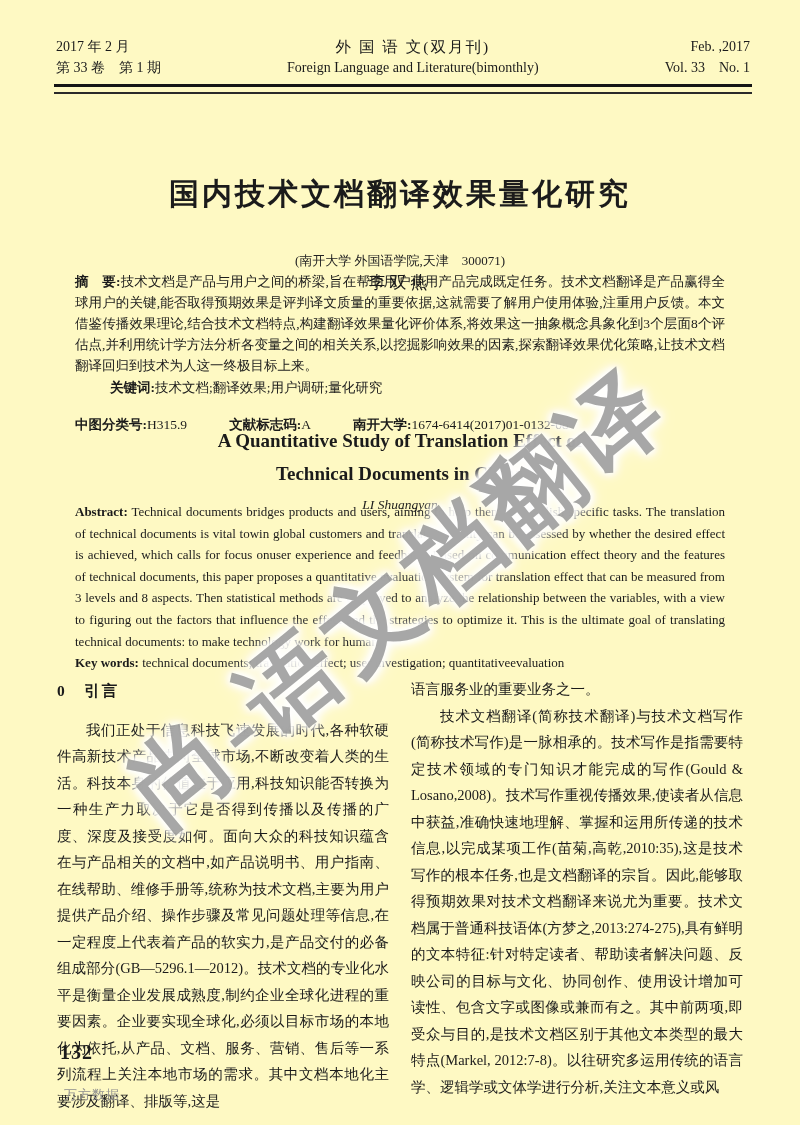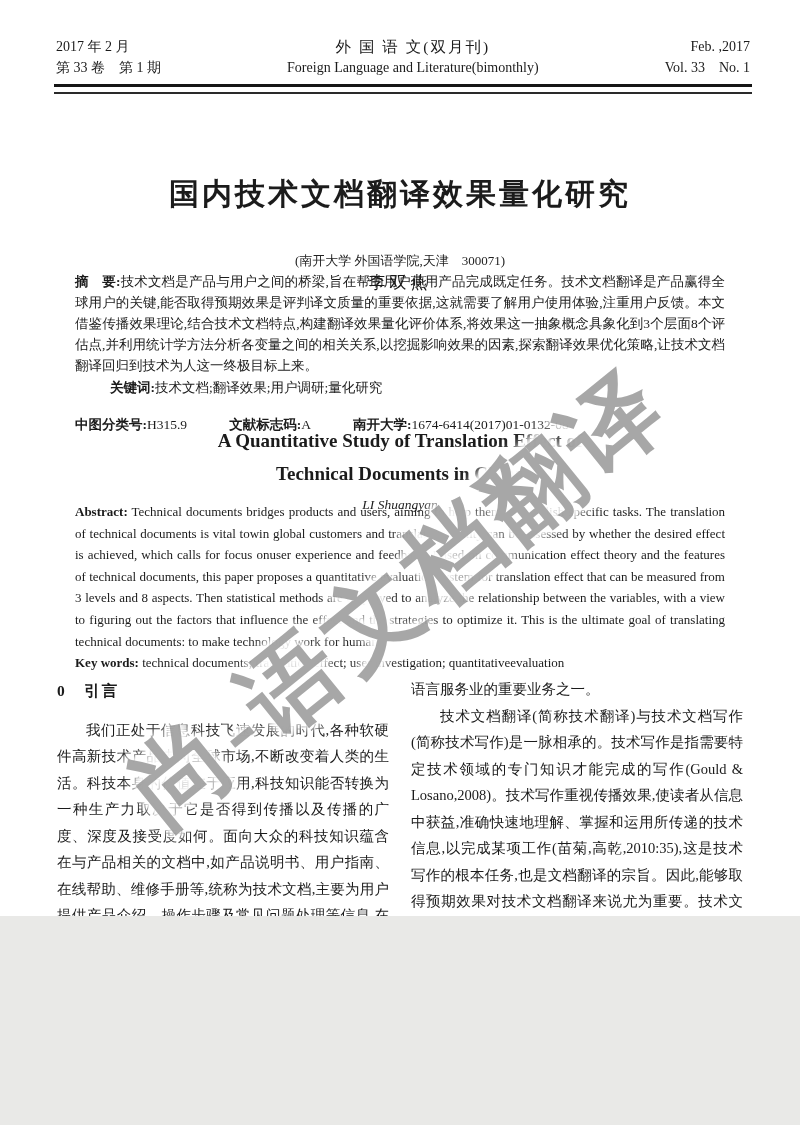--- a/index.html
+++ b/index.html
@@ -4,22 +4,22 @@
 <style>
   html,body{margin:0;padding:0;}
   body{
     width:800px;height:1125px;
     background:#e9e9e7;
     font-family:"Liberation Serif","DejaVu Serif",serif;
     color:#1b1b1b;
     overflow:hidden;
   }
   .page{
-    position:relative;width:800px;height:916px;
-    background:#ffffff;
+    position:relative;width:800px;height:1125px;
+    background:#fef9c3;
     overflow:hidden;
   }
   
   .header{
     position:absolute;top:36px;left:56px;right:50px;
     display:flex;justify-content:space-between;align-items:flex-start;
     font-size:14px;line-height:21px;
   }
   .header .h-left{text-align:left;white-space:nowrap;}
   .header .h-center{flex:1;text-align:center;font-family:Liberation Serif, serif;}

